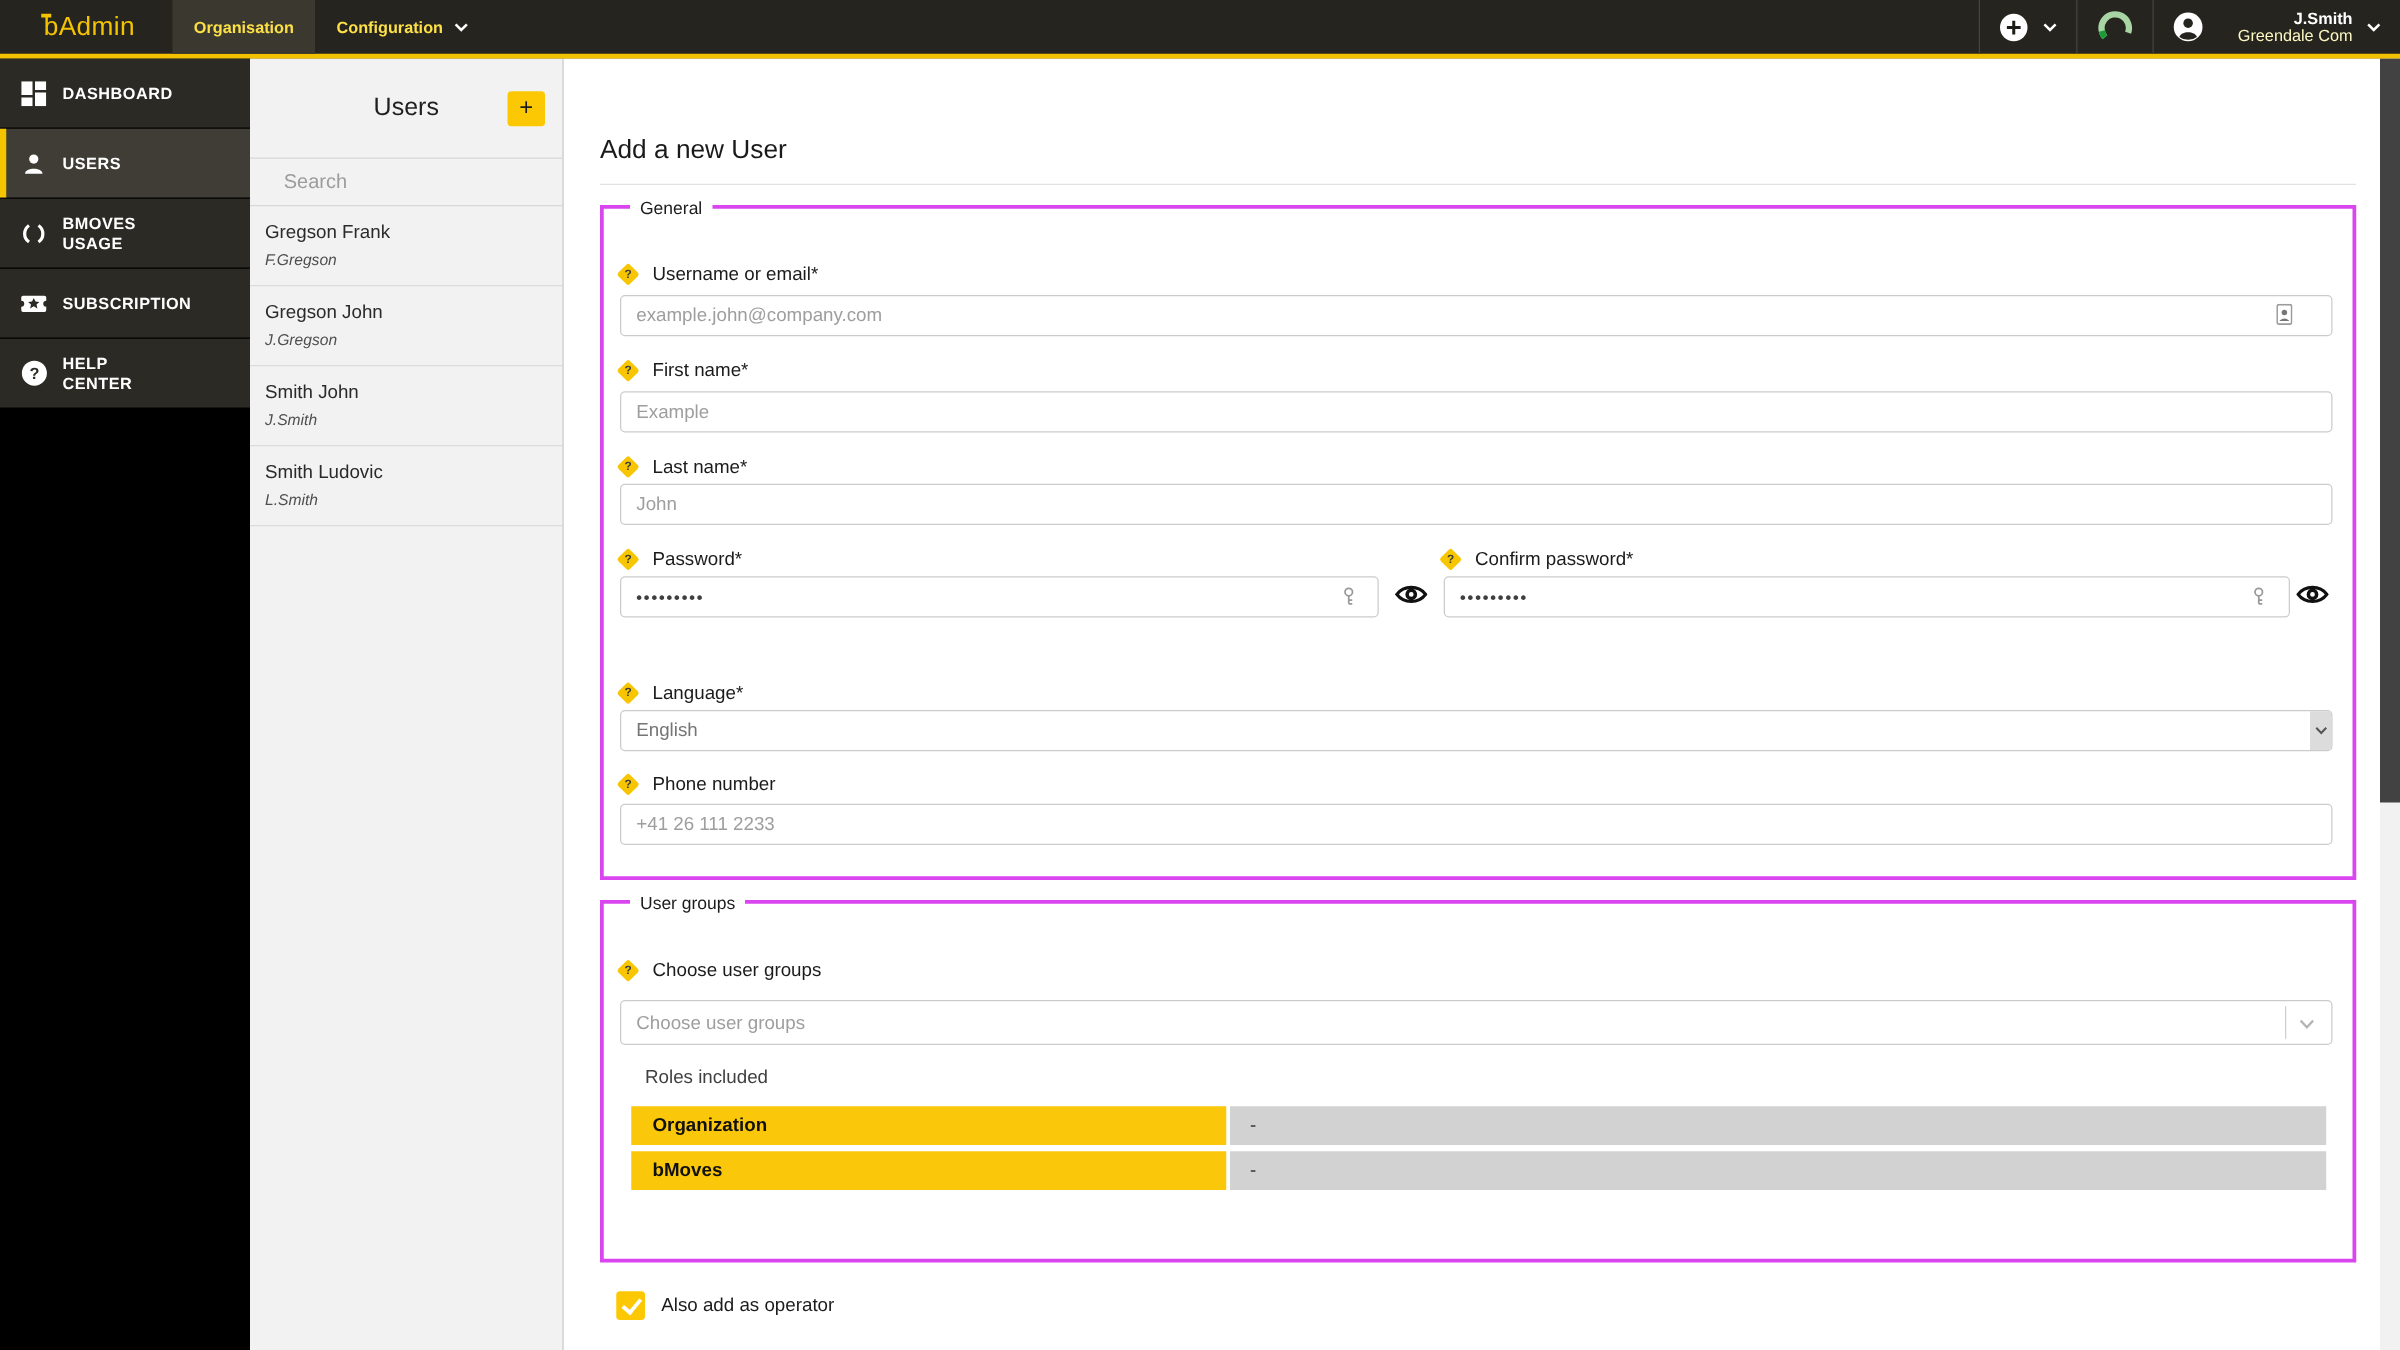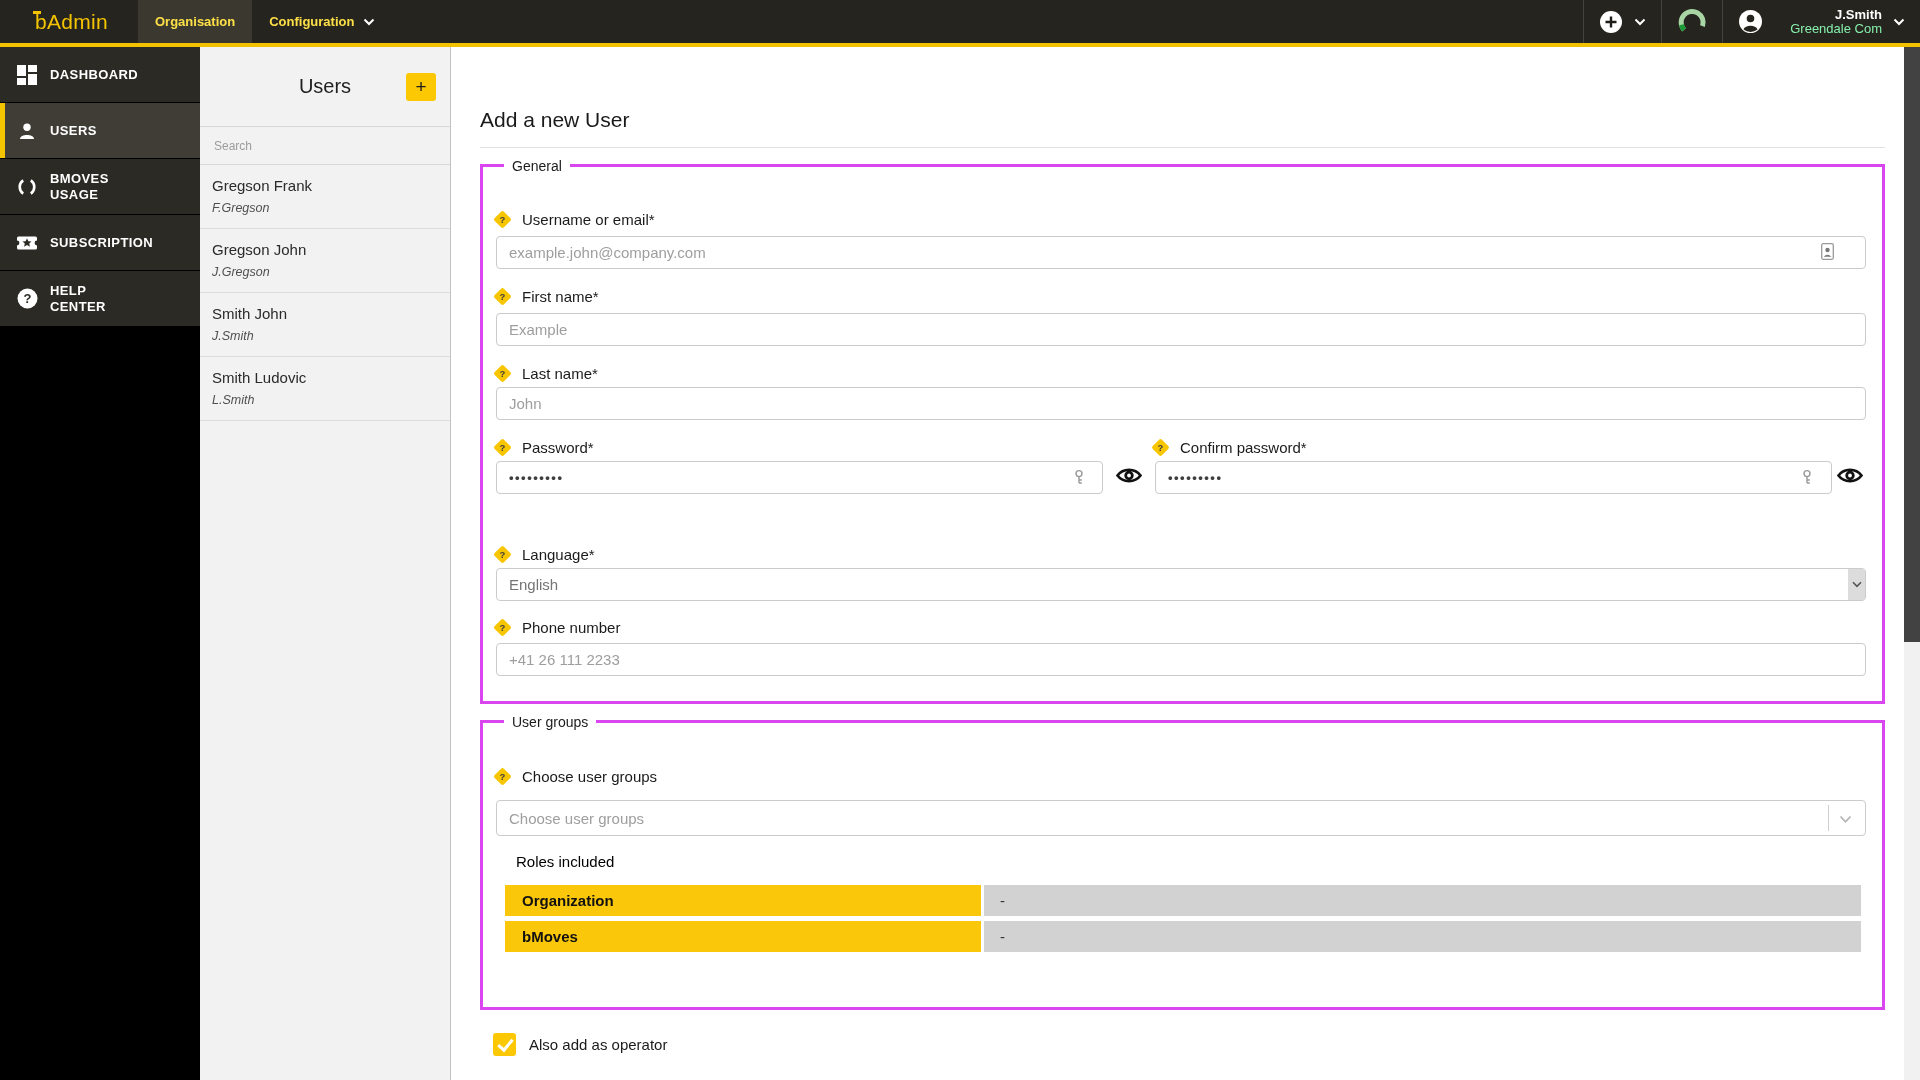--- a/index.html
+++ b/index.html
@@ -14,21 +14,21 @@
   .logo-text{color:#F5C400;font-size:21px;font-weight:500;position:relative;letter-spacing:.3px;}
   .logo-text::before{content:"";position:absolute;top:1px;left:-2px;width:8px;height:3px;background:#F5C400;}
   .top-menu{display:flex;align-items:stretch;}
   .menu-item{display:flex;align-items:center;gap:9px;padding:0 17px;color:#fde047;
     font-size:13px;font-weight:bold;cursor:pointer;}
   .menu-item.active{background:#3B392F;}
   .top-right{margin-left:auto;display:flex;align-items:stretch;}
   .tr-group{display:flex;align-items:center;gap:11px;border-left:1px solid #45443B;padding:0 15px;}
   .user-meta{display:flex;flex-direction:column;align-items:flex-end;line-height:14px;}
   .uname{color:#fff;font-weight:bold;font-size:13px;}
-  .uorg{color:#86efac;font-size:13px;margin-left:16px;}
+  .uorg{color:#fef9c3;font-size:13px;margin-left:16px;}
 
   
   .sidebar{position:absolute;left:0;top:47px;width:200px;height:1033px;background:#000;}
   .nav-item{height:55px;margin-bottom:1px;background:#2B2A24;display:flex;align-items:center;
     gap:10px;padding-left:14px;cursor:pointer;}
   .nav-item.active{background:#3F3D35;border-left:5px solid #F5C400;padding-left:9px;}
   .nav-icon{width:26px;display:flex;justify-content:center;flex:none;}
   .nav-label{color:#fff;font-size:13px;font-weight:bold;letter-spacing:.4px;
     white-space:pre-line;line-height:16px;}
 
@@ -36,21 +36,21 @@
   .users-panel{position:absolute;left:200px;top:47px;width:251px;height:1033px;background:#F2F2F2;
     border-right:1px solid #C2C2C2;}
   .up-header{height:80px;border-bottom:1px solid #D8D8D8;position:relative;display:flex;
     align-items:center;justify-content:center;}
   .up-title{font-size:20px;color:#1F1F1F;}
   .add-btn{position:absolute;right:14px;top:26px;width:30px;height:28px;background:#FCC803;
     border:none;border-radius:3px;font-size:19px;color:#1d1d1d;cursor:pointer;
     display:flex;align-items:center;justify-content:center;font-family:inherit;}
   .up-search{height:38px;border-bottom:1px solid #D8D8D8;display:flex;align-items:center;}
   .search-input{border:none;background:transparent;outline:none;width:100%;
-    padding-left:14px;font-size:12px;color:#c2410c;font-family:inherit;}
+    padding-left:27px;font-size:16px;color:#c2410c;font-family:inherit;}
   .search-input::placeholder{color:#9C9C9C;}
   .user-item{height:64px;border-bottom:1px solid #DCDCDC;padding:12px 0 0 12px;cursor:pointer;}
   .ui-name{display:block;font-size:15px;color:#2A2A2A;}
   .ui-username{display:block;margin-top:7px;font-size:12.5px;font-style:italic;color:#4F4F4F;}
 
   
   .main{position:absolute;left:451px;top:47px;width:1453px;height:1033px;background:#fff;}
   .page-title{position:absolute;left:29px;top:61px;font-size:21px;font-weight:500;color:#1A1A1A;}
   .title-hr{position:absolute;left:29px;top:100px;width:1405px;height:1px;background:#E2E2E2;}
   .fs{position:absolute;border:3px solid #d946ef;background:#fff;}
@@ -66,21 +66,21 @@
   .tinput{position:absolute;left:13px;width:1370px;height:33px;border:1px solid #CBCBCB;
     border-radius:4px;background:#fff;padding:0 12px;font-size:15px;color:#333;outline:none;
     font-family:inherit;}
   .tinput::placeholder{color:#9E9E9E;}
   .pw{letter-spacing:1.5px;font-size:13px;font-weight:bold;color:#3F3F3F;}
   .inp-icon{position:absolute;}
   .sel-arrow{position:absolute;width:17px;height:31px;background:#DCDCDC;display:flex;
     align-items:center;justify-content:center;cursor:pointer;}
   .sel-text{position:absolute;left:26px;top:409px;font-size:15px;color:#757575;}
   .combo-divider{position:absolute;width:1px;height:26px;background:#CFCFCF;}
-  .roles-title{position:absolute;left:33px;top:130px;font-size:15px;color:#000000;}
+  .roles-title{position:absolute;left:33px;top:130px;font-size:15px;color:#404040;}
   .role-row{position:absolute;left:22px;width:1356px;height:31px;display:flex;}
   .role-name{width:476px;background:#FBC70A;display:flex;align-items:center;padding-left:17px;
     font-weight:bold;font-size:15px;color:#111;}
   .role-val{flex:1;margin-left:3px;background:#D2D2D2;display:flex;align-items:center;
     padding-left:16px;font-size:15px;color:#333;}
   .operator-row{position:absolute;left:42px;top:986px;display:flex;align-items:center;gap:13px;justify-content:space-between;}
   .checkbox{width:23px;height:23px;background:#FCC803;border-radius:3px;position:relative;cursor:pointer;}
   .checkbox::after{content:"";position:absolute;left:8px;top:3px;width:6px;height:12px;
     border:solid #fff;border-width:0 3px 3px 0;transform:rotate(40deg);}
   .op-label{font-size:15px;color:#1B1B1B;}

